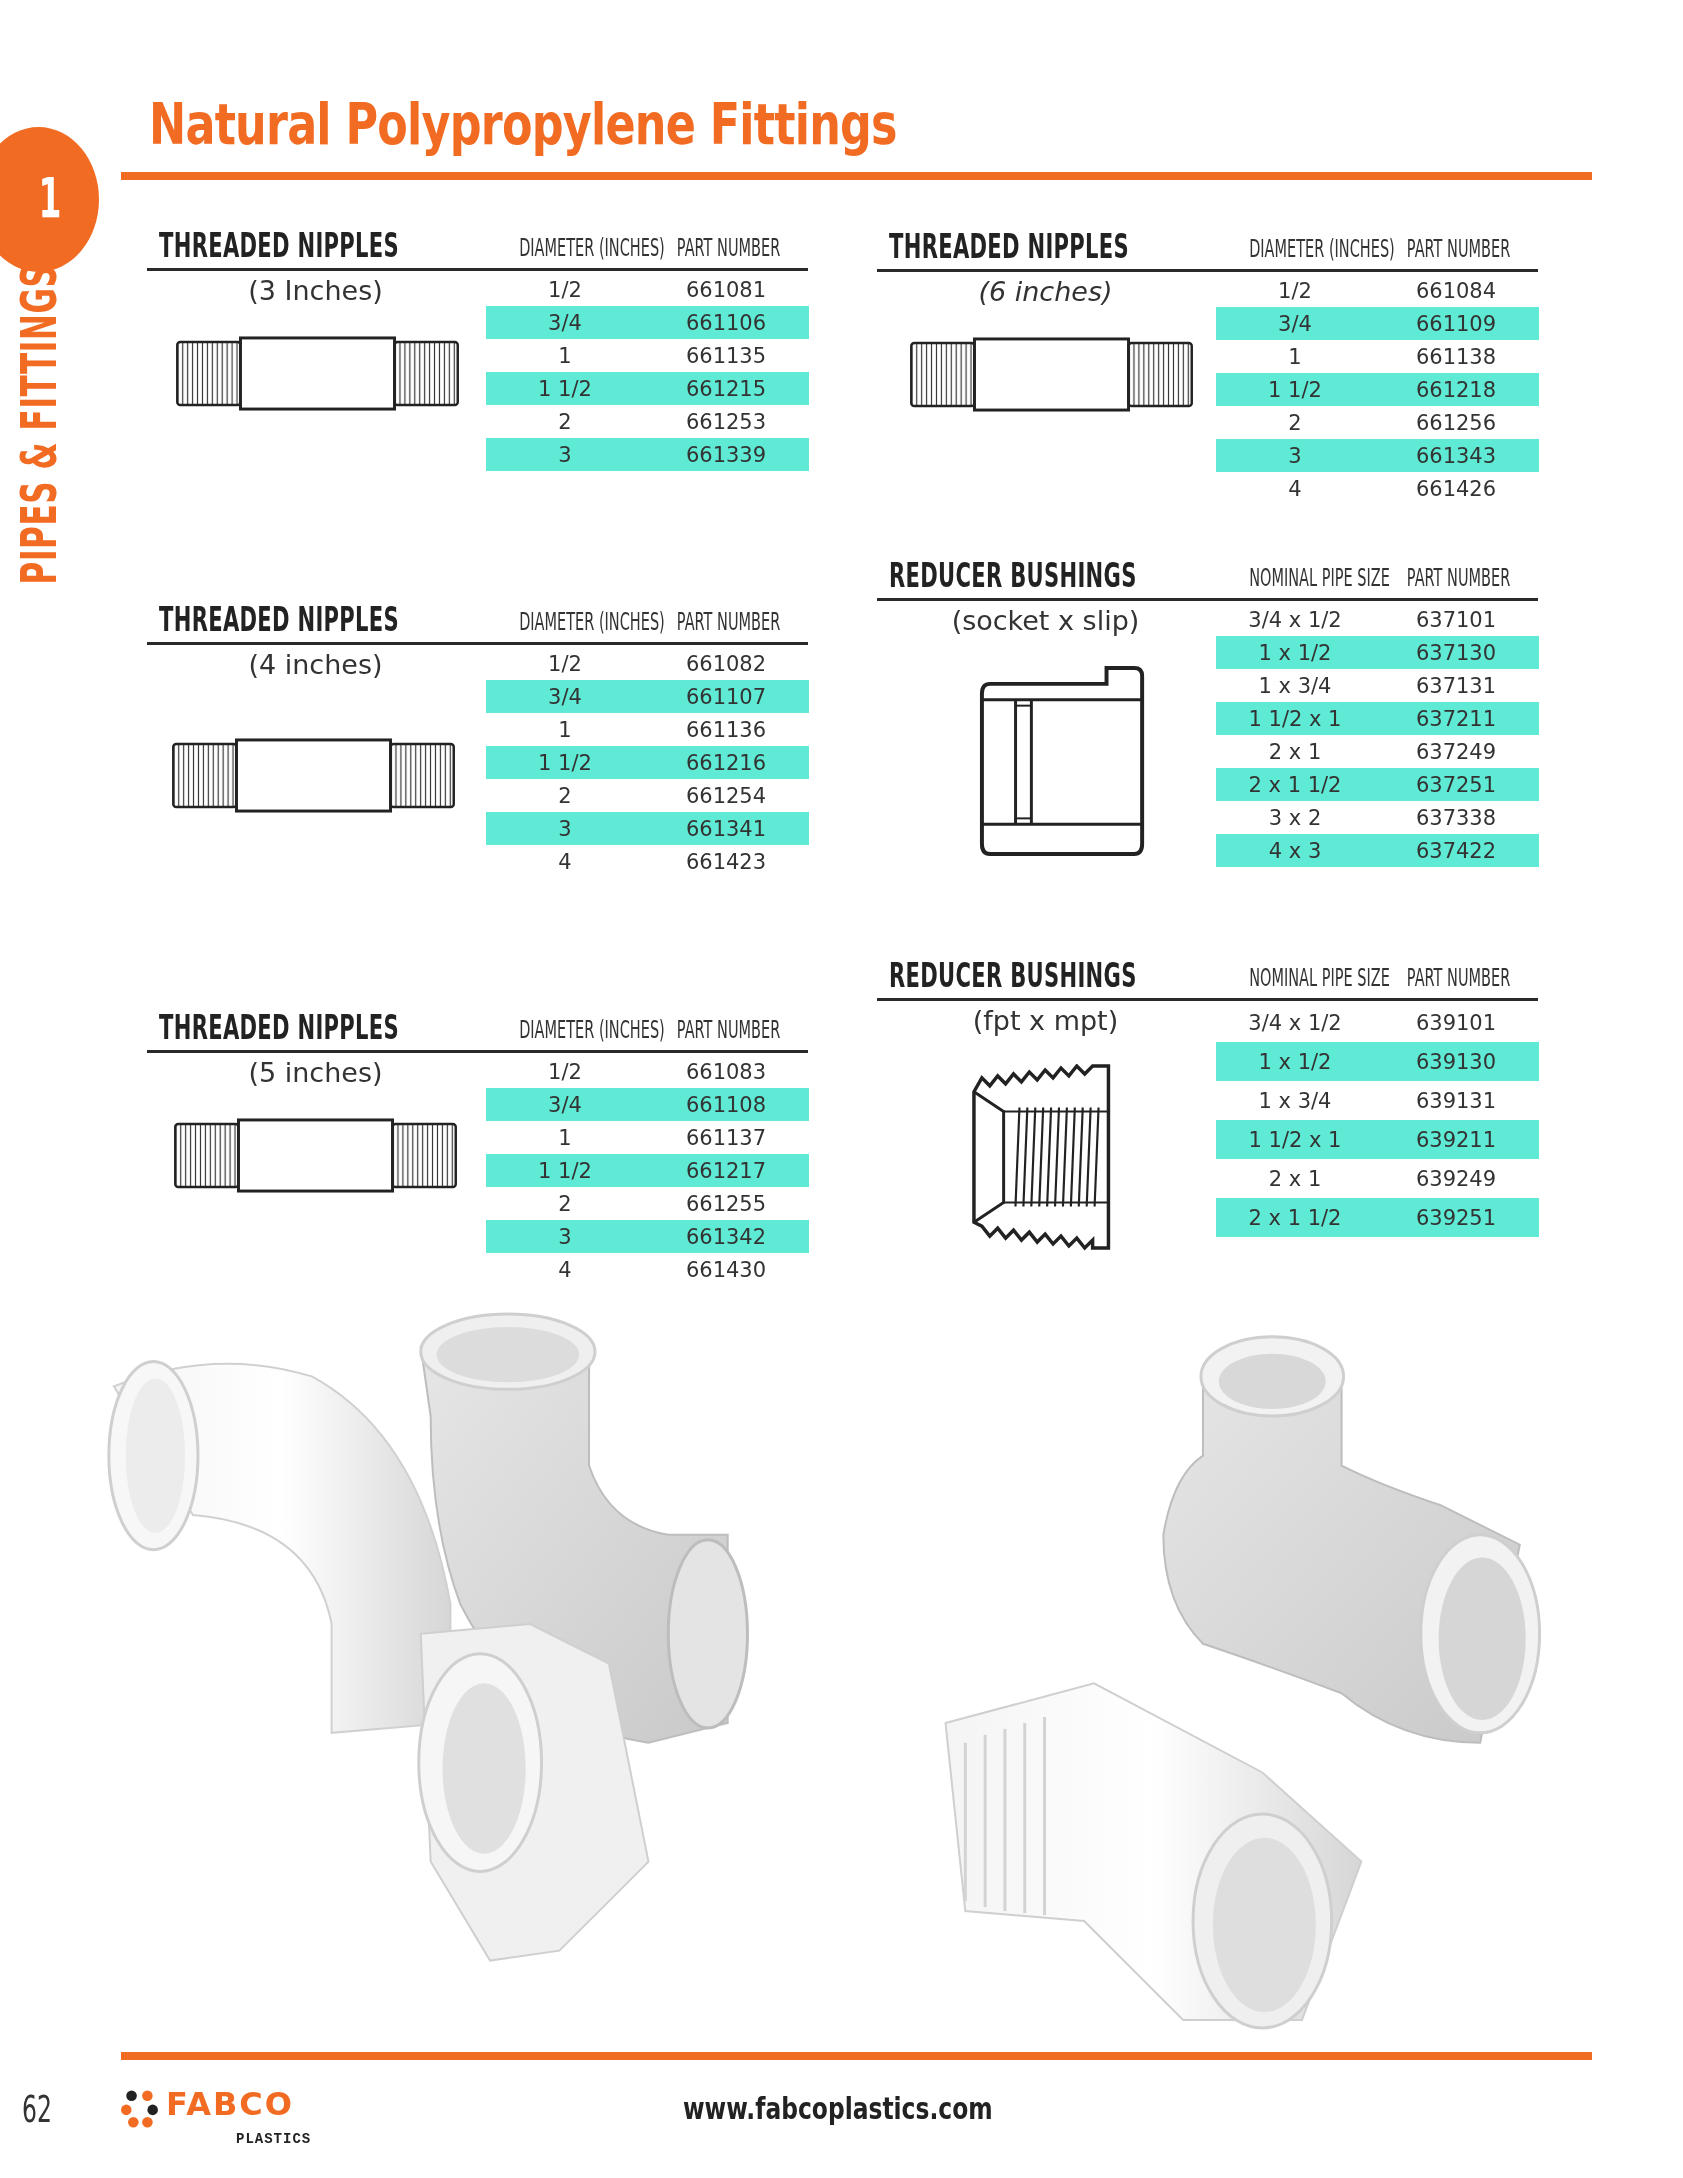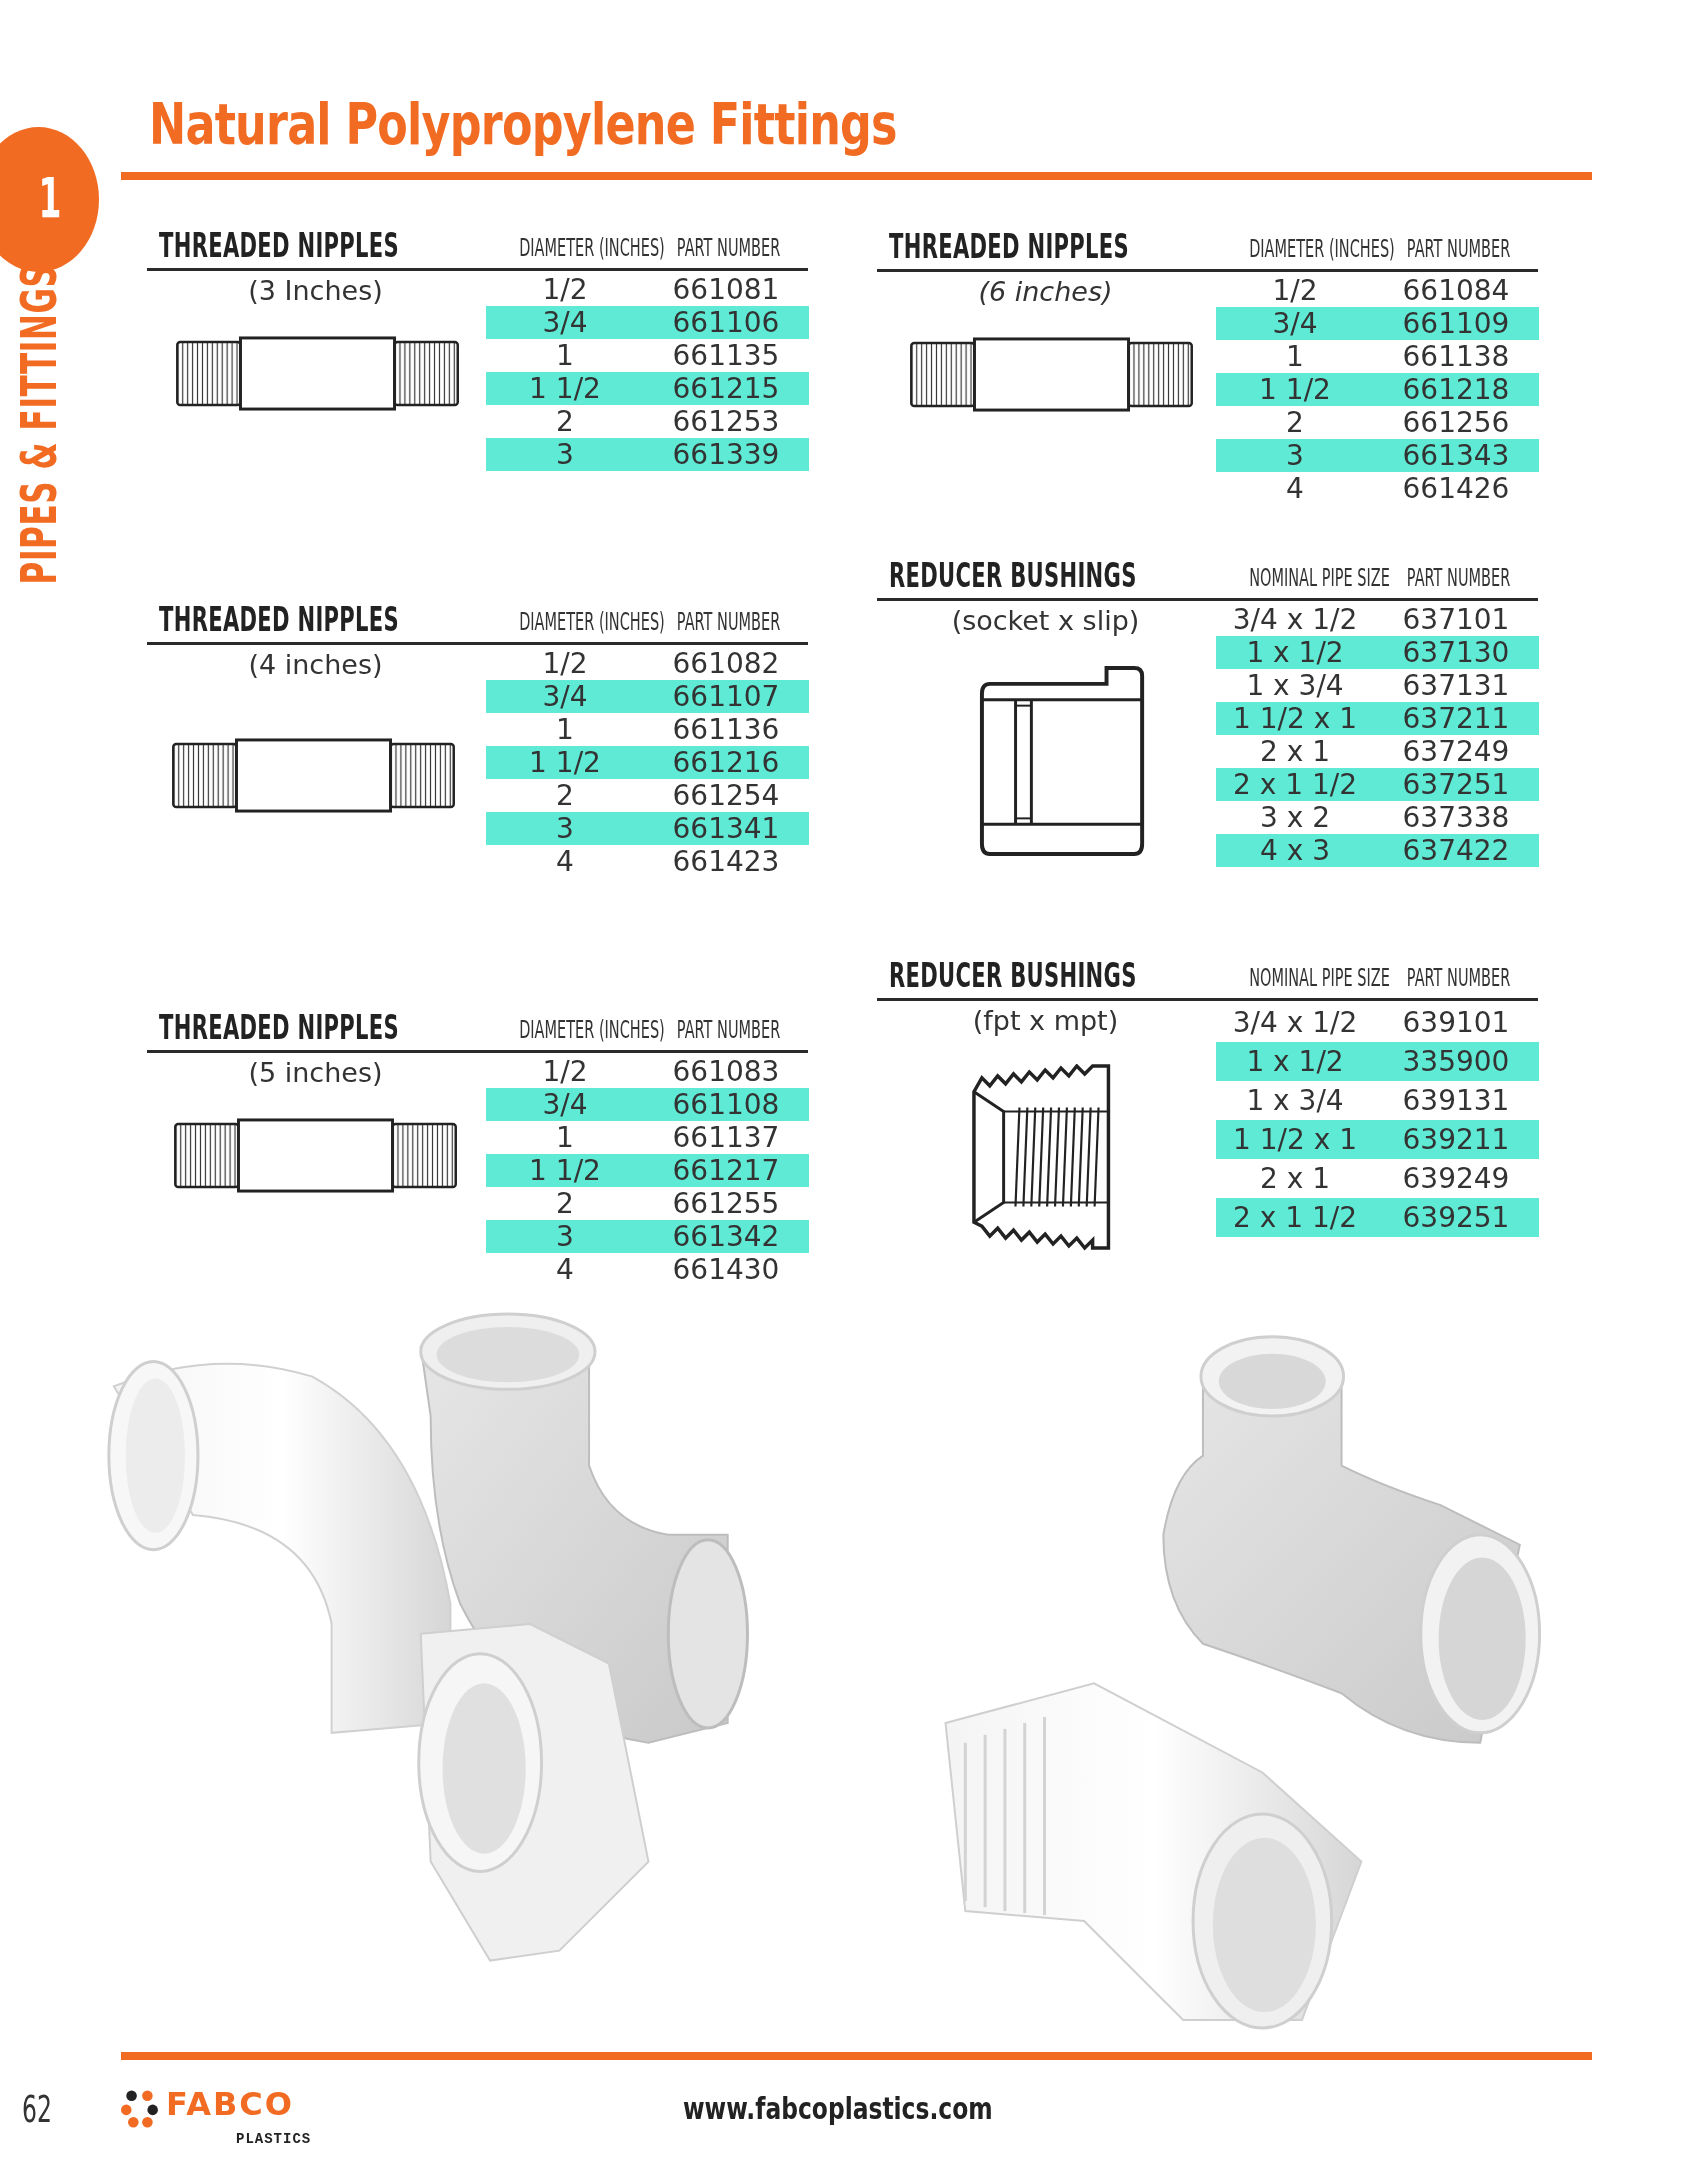--- a/index.html
+++ b/index.html
@@ -19,21 +19,21 @@
   
   .section { position:absolute; width:661px; }
   .section-head { position:relative; height:30px; }
   .section-title { position:absolute; left:12px; top:-10px; font-family:"DejaVu Sans", sans-serif; font-weight:bold; font-size:34px; color:#222; transform:scaleX(0.62); transform-origin:left top; white-space:nowrap; letter-spacing:0.5px; }
   .col-head { position:absolute; top:-2px; font-family:"DejaVu Sans", sans-serif; font-size:25px; color:#333; transform:scaleX(0.58); white-space:nowrap; }
   .col-head.c1 { left:339px; width:158px; text-align:center; transform-origin:center top; }
   .col-head.c2 { left:495px; width:166px; text-align:center; transform-origin:center top; }
   .section-rule { position:absolute; left:0; top:33px; width:661px; height:3px; background:#2a2a2a; }
   .subtitle { position:absolute; left:0; width:337px; text-align:center; font-size:27px; color:#333; }
   .rows { position:absolute; left:339px; width:323px; }
-  .row { display:flex; height:33px; align-items:center; font-size:28px; color:#333; }
+  .row { display:flex; height:33px; align-items:center; font-size:21px; color:#333; }
   .row.shaded { background:#5eead4; }
   .row.tall { height:39px; }
   .row .cell-a { width:158px; text-align:center; }
   .row .cell-b { width:164px; text-align:center; }
 
   .drawing { position:absolute; }
 
   
   #photos { left:94px; top:1307px; width:1505px; height:723px; }
 
@@ -297,21 +297,21 @@
     <div class="section-rule"></div>
   </div>
   <div class="subtitle" style="top:40px;">(fpt x mpt)</div>
   <div class="rows" style="top:38px;">
     <div class="row tall">
         <span class="cell-a">3/4 x 1/2</span>
         <span class="cell-b">639101</span>
       </div>
     <div class="row tall shaded">
         <span class="cell-a">1 x 1/2</span>
-        <span class="cell-b">335900</span>
+        <span class="cell-b">639130</span>
       </div>
     <div class="row tall">
         <span class="cell-a">1 x 3/4</span>
         <span class="cell-b">639131</span>
       </div>
     <div class="row tall shaded">
         <span class="cell-a">1 1/2 x 1</span>
         <span class="cell-b">639211</span>
       </div>
     <div class="row tall">

